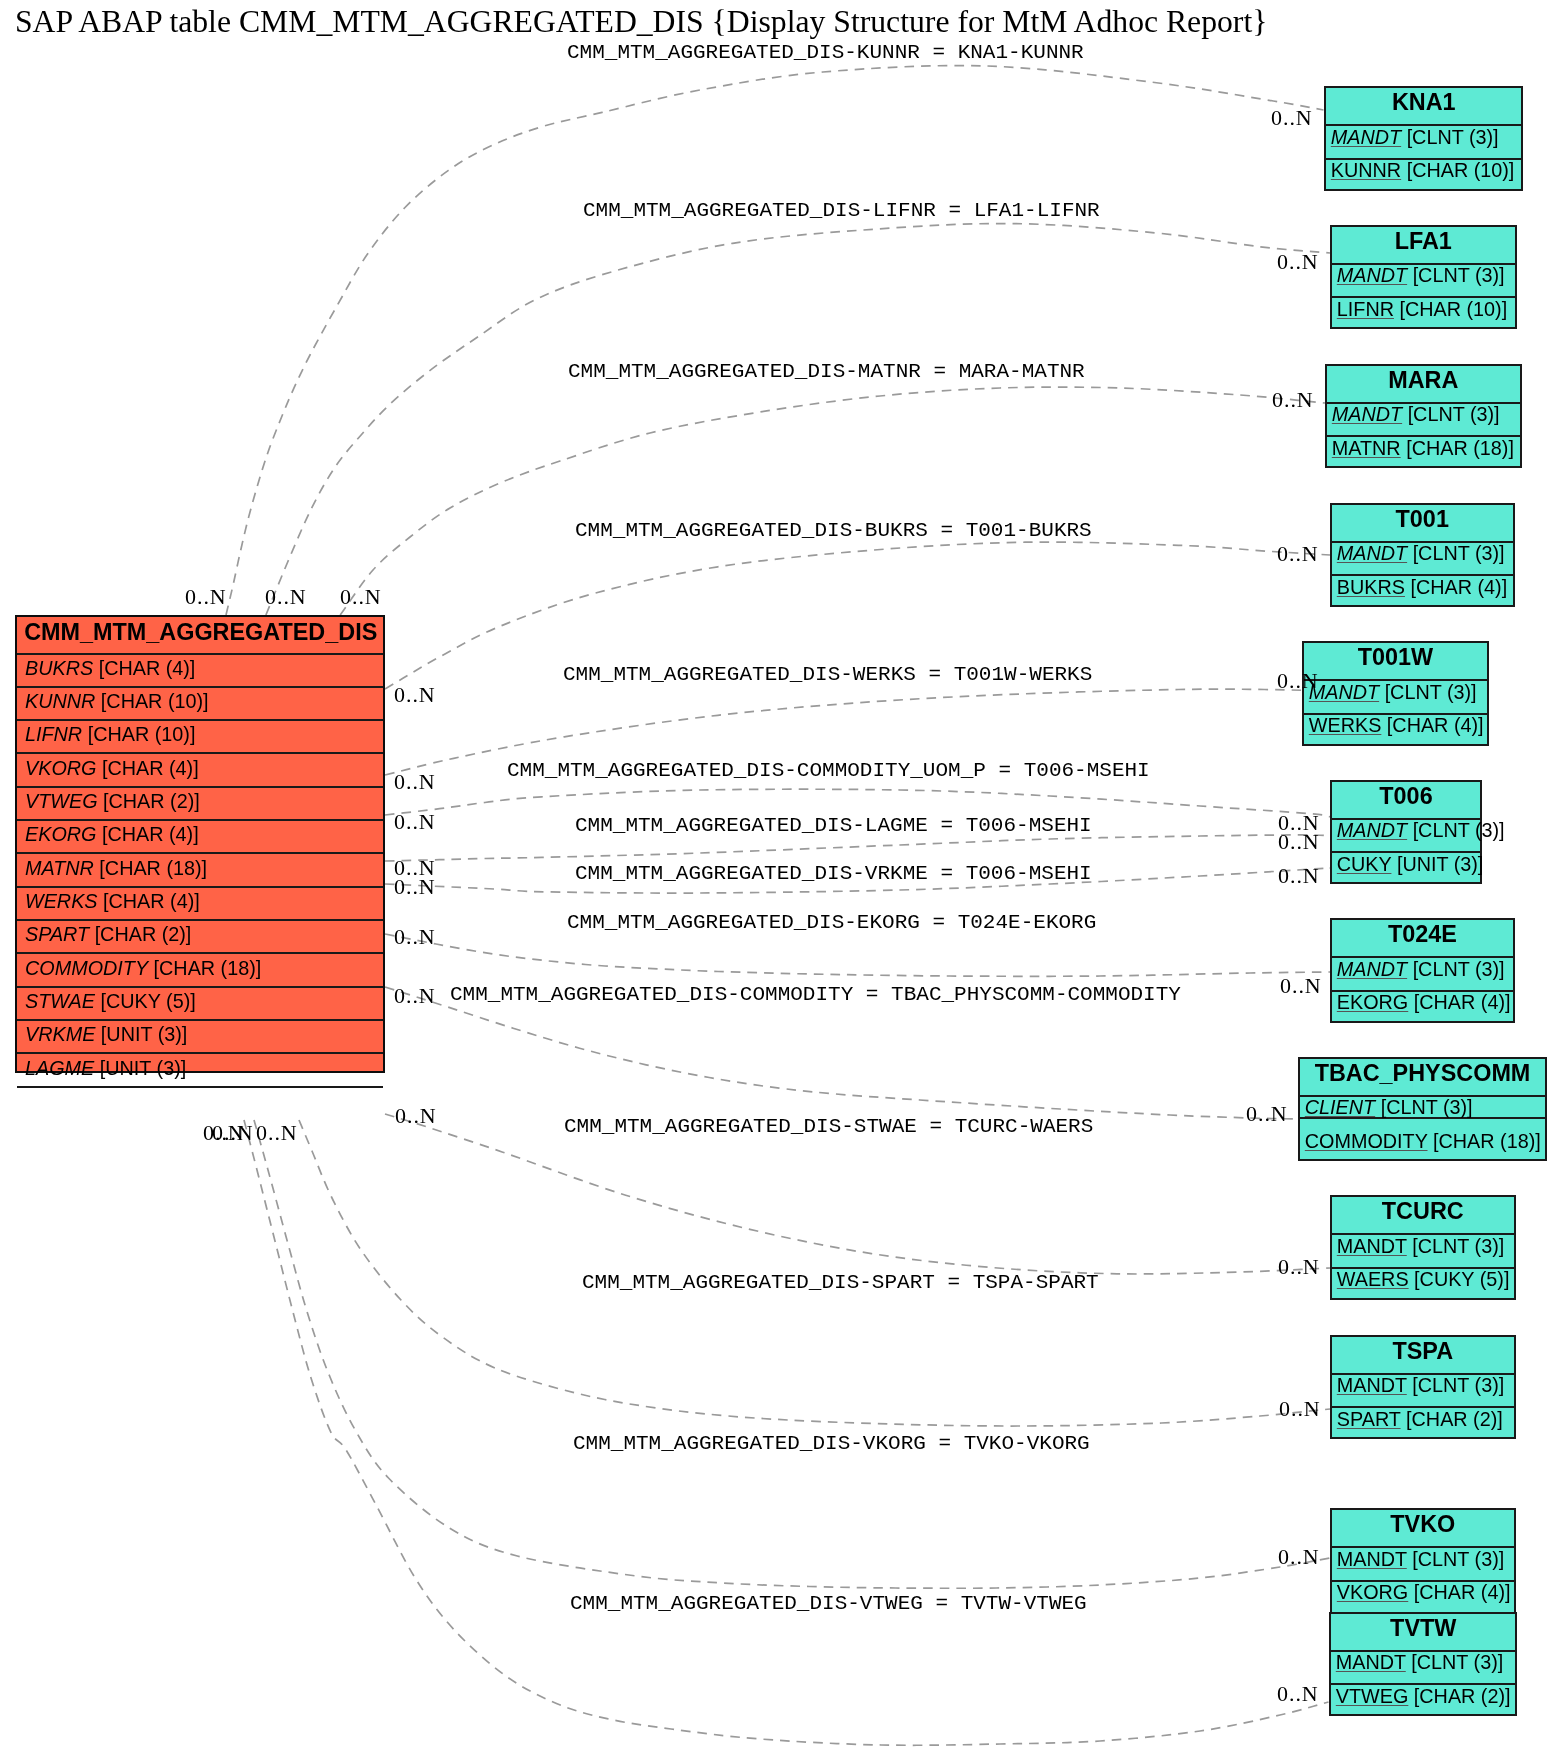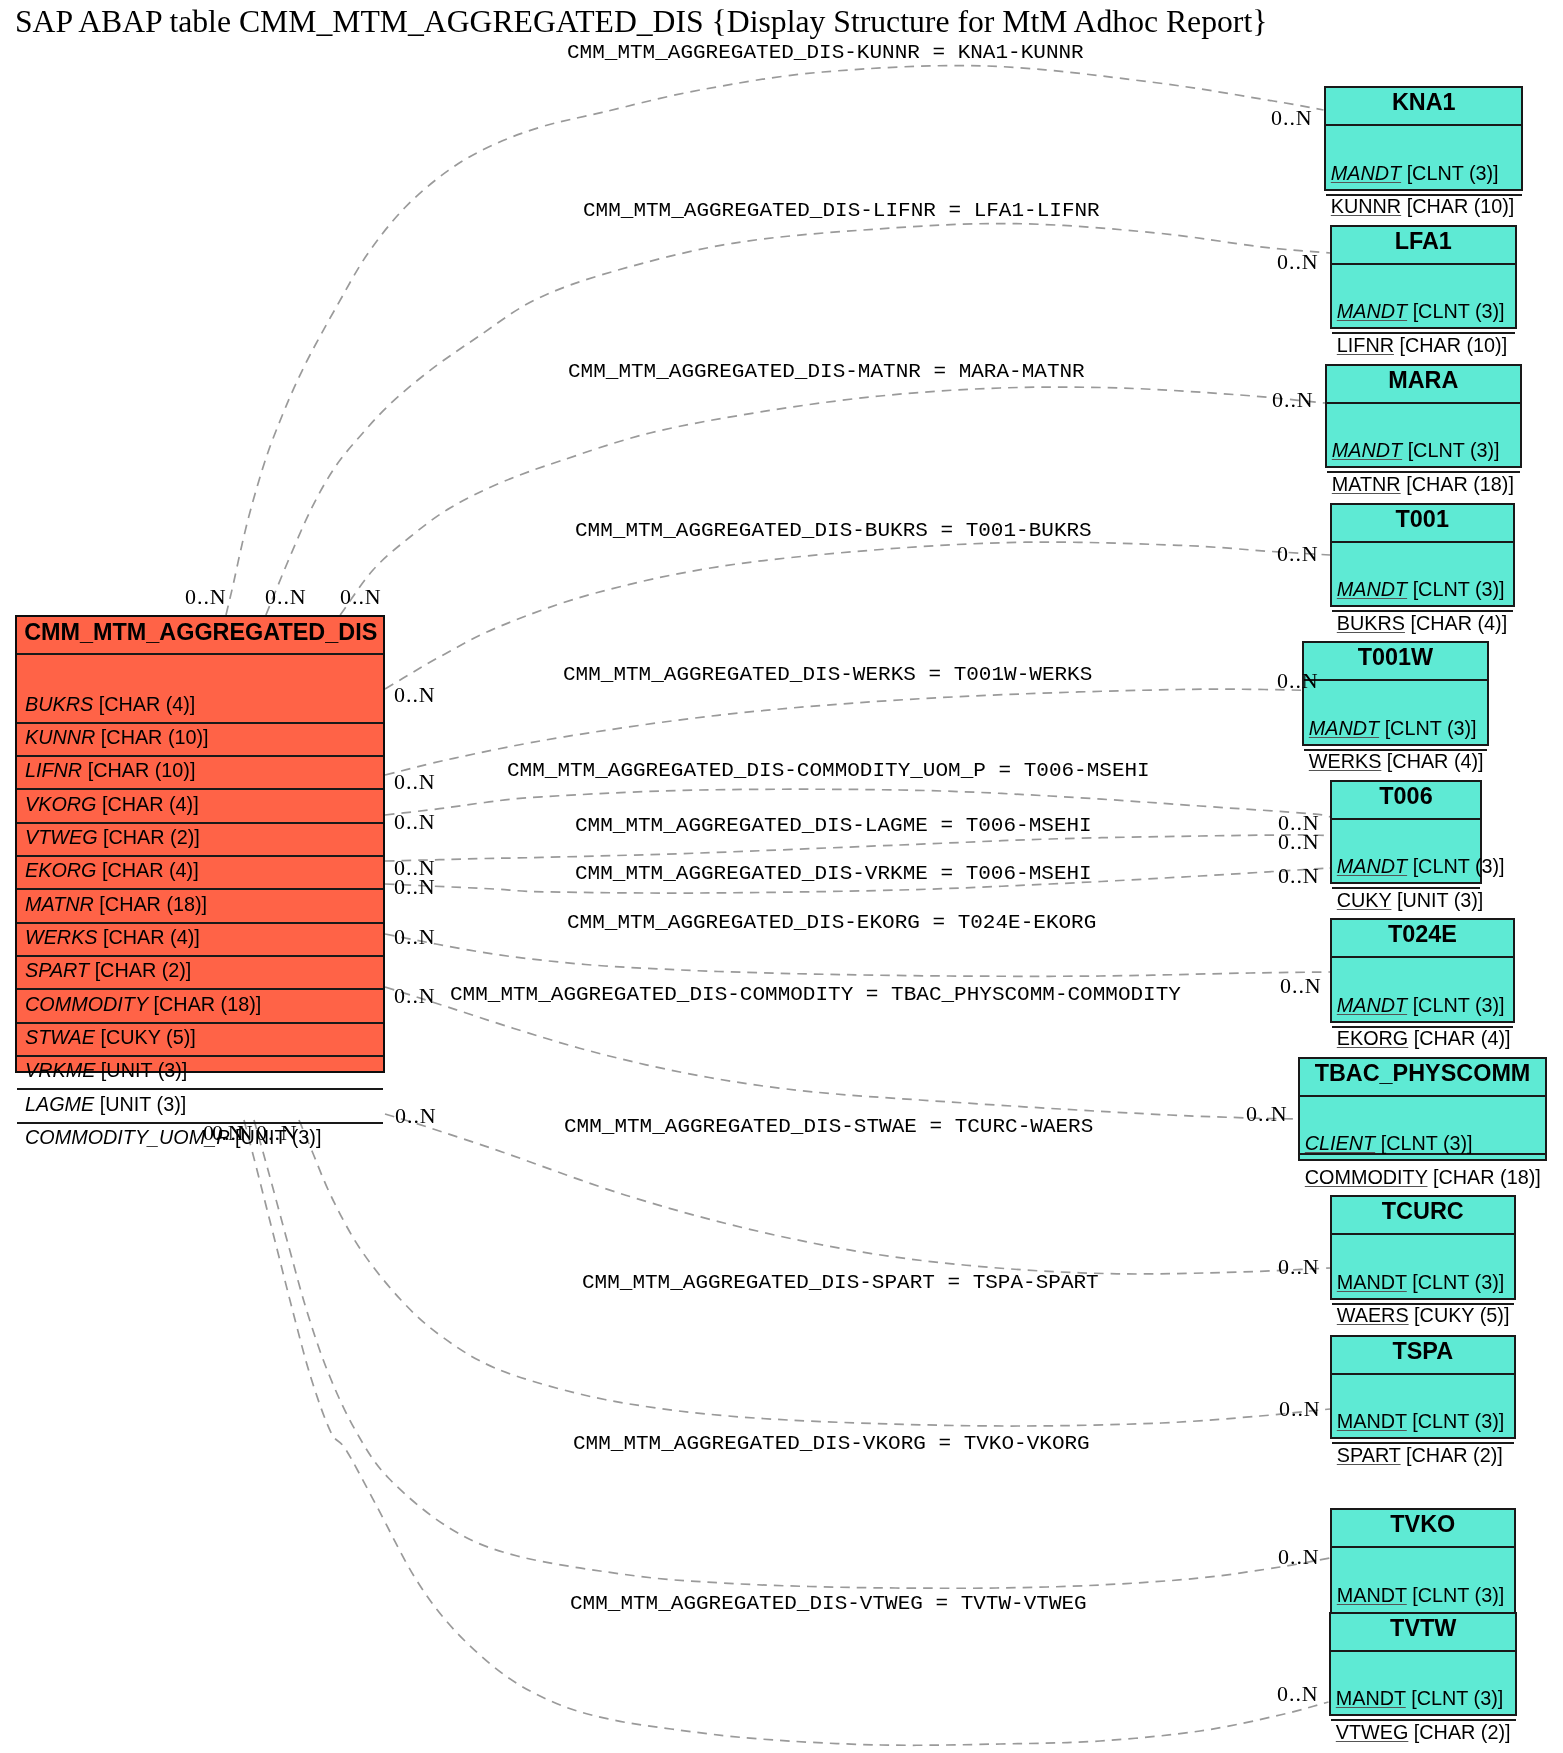--- a/index.html
+++ b/index.html
@@ -12,21 +12,21 @@
   .ent{position:absolute;box-sizing:border-box;border:2px solid #191919;background:#5eead4;}
   .ent.main{background:#ff6347;border-color:#0d0d0d;}
   .hdr{position:absolute;left:0;right:0;top:0;box-sizing:border-box;
        border-bottom:2px solid #191919;
        font-family:"Liberation Sans",sans-serif;font-weight:bold;font-size:23.4px;
        white-space:nowrap;}
   .hdr .txt{position:absolute;left:0;right:0;text-align:center;}
   .row{position:absolute;left:0;right:0;box-sizing:border-box;
        border-bottom:2px solid #191919;
        font-family:"Liberation Sans",sans-serif;font-size:19.8px;
-       white-space:nowrap;margin-top:36px;}
+       white-space:nowrap;}
   .row .txt{position:absolute;left:4.8px;}
   .row.last{border-bottom:none;}
   .ent.main .hdr .txt{text-align:left;left:7.2px;right:auto;}
   .ent.main .row .txt{left:8px;}
   .fn-i{font-style:italic;}
   .ul{text-decoration:underline;text-decoration-thickness:1.3px;text-underline-offset:2.2px;text-decoration-color:#555;}
   .edge-label{position:absolute;font-family:Liberation Mono, monospace;font-size:21.0px;
              white-space:nowrap;line-height:21.3px;color:#000;}
   .card{position:absolute;font-family:"Liberation Serif",serif;font-size:22px;
         white-space:nowrap;line-height:22px;color:#000;letter-spacing:0.95px;}
@@ -88,23 +88,20 @@
       <span class="txt" style="top:1.60px"><span class="fn-i">COMMODITY</span> <span>[CHAR (18)]</span></span>
     </div>
   <div class="row" style="top:371.15px;height:33.34px">
       <span class="txt" style="top:1.60px"><span class="fn-i">STWAE</span> <span>[CUKY (5)]</span></span>
     </div>
   <div class="row" style="top:404.49px;height:33.34px">
       <span class="txt" style="top:1.60px"><span class="fn-i">VRKME</span> <span>[UNIT (3)]</span></span>
     </div>
   <div class="row" style="top:437.82px;height:33.34px">
       <span class="txt" style="top:1.60px"><span class="fn-i">LAGME</span> <span>[UNIT (3)]</span></span>
-    </div>
-  <div class="row last" style="top:471.16px;height:33.34px">
-      <span class="txt" style="top:1.60px"><span class="fn-i">COMMODITY_UOM_P</span> <span>[UNIT (3)]</span></span>
     </div>
 </div>
 <div class="ent" style="left:1323.5px;top:86px;width:199.5px;height:104.5px">
   <div class="hdr" style="height:37.50px">
       <span class="txt" style="top:0.90px">KNA1</span>
     </div>
   <div class="row" style="top:37.50px;height:33.50px">
       <span class="txt" style="top:0.20px"><span class="fn-i ul">MANDT</span> <span>[CLNT (3)]</span></span>
     </div>
   <div class="row last" style="top:71.00px;height:33.50px">

